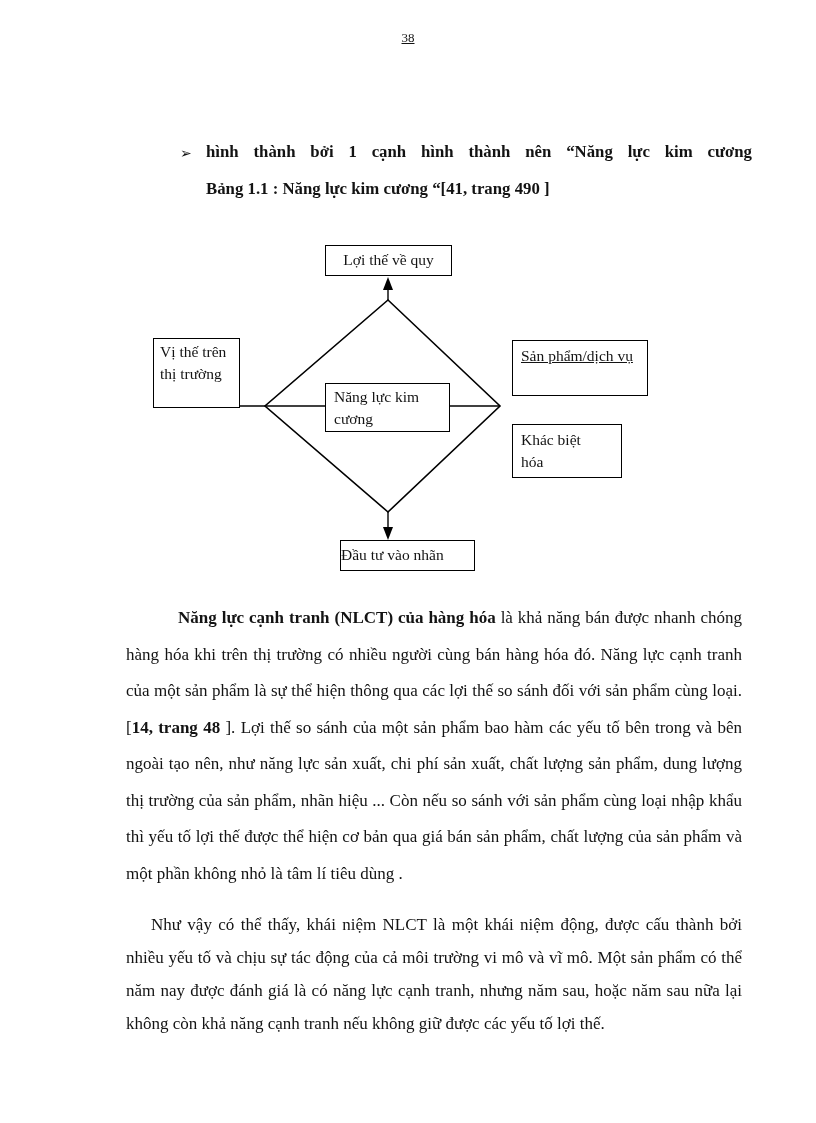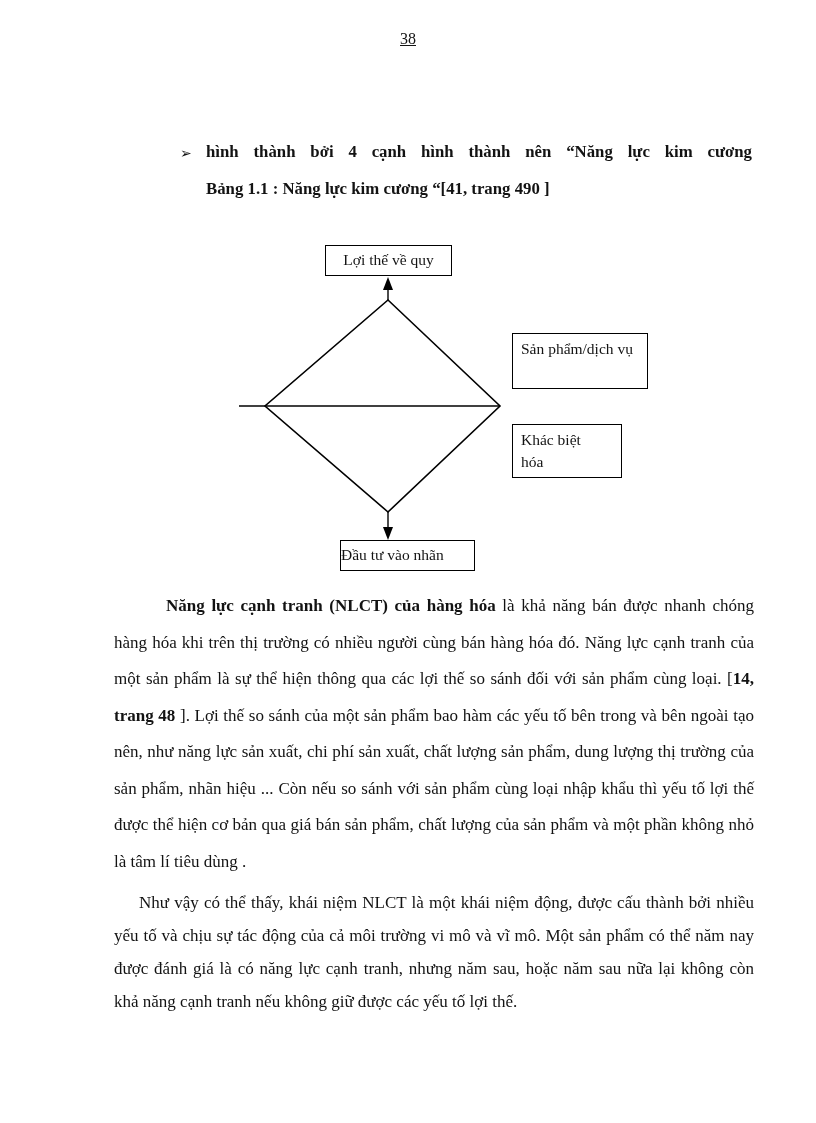--- a/index.html
+++ b/index.html
@@ -11,21 +11,21 @@
     margin: 0 auto;
     background: #ffffff;
     font-family: "Liberation Serif", "DejaVu Serif", serif;
     color: #131313;
     overflow: hidden;
   }
   .page-number {
     position: absolute;
     top: 30px; left: 0; width: 100%;
     text-align: center;
-    font-size: 16px;
+    font-size: 13px;
     text-decoration: underline;
   }
   .bold { font-weight: bold; }
 
   
   .bullet-block {
     position: absolute;
     top: 134px; left: 180px; width: 572px;
     font-size: 16.8px;
     line-height: 36.5px;
@@ -46,60 +46,62 @@
     position: absolute;
     border: 1.6px solid #000;
     background: #fff;
     font-size: 15.5px;
     line-height: 21.5px;
     color: #131313;
   }
   .box-top    { left: 325px; top: 0;    width: 127px; height: 31px; text-align: center; line-height: 27px; }
   .box-left   { left: 153px; top: 93px;  width: 87px;  height: 70px; padding: 2px 8px 2px 6px; }
   .box-center { left: 325px; top: 138px; width: 125px; height: 49px; padding: 2px 6px 2px 8px; }
-  .box-rtop   { left: 512px; top: 88px; width: 136px; height: 56px; padding: 4px 10px 2px 8px; }
+  .box-rtop   { left: 512px; top: 95px; width: 136px; height: 56px; padding: 4px 10px 2px 8px; text-decoration: underline; }
   .box-rbot   { left: 512px; top: 179px; width: 110px; height: 54px; padding: 4px 14px 2px 8px; }
   .box-bottom { left: 340px; top: 295px; width: 135px; height: 31px; text-align: left; line-height: 27px; }
 
   
   .body-text {
     position: absolute;
     top: 584px; left: 110px; width: 648px;
     font-size: 17px;
     text-align: justify;
   }
-  .para { margin: 4px; }
+  .para { margin: 16px; }
   .p1 { line-height: 36.5px; text-indent: 52px; }
   .p2 { line-height: 33px; text-indent: 25px; margin-top: 6px; }
 </style>
 </head>
 <body>
 
 <div class="page">
 
   <div class="page-number">38</div>
 
   <div class="bullet-block">
     <span class="bullet-marker">➢</span>
     <div class="bullet-text">
-      <div class="jline"><span class="bold">hình thành bởi 4 cạnh  hình thành nên “Năng lực kim cương</span></div>
+      <div class="jline"><span class="bold">hình thành bởi 1 cạnh  hình thành nên “Năng lực kim cương</span></div>
       <div><span class="bold">Bảng 1.1 : Năng lực kim cương “[41, trang 490 ]</span></div>
     </div>
   </div>
 
   <div class="diagram">
     <svg width="816" height="332" viewBox="0 0 816 332">
       <polygon points="388,55 500,161 388,267 265,161" fill="none" stroke="#000" stroke-width="1.6"></polygon>
       <line x1="239" y1="161" x2="500" y2="161" stroke="#000" stroke-width="1.4"></line>
       <line x1="388" y1="55" x2="388" y2="43" stroke="#000" stroke-width="1.4"></line>
       <polygon points="388,32 383,45 393,45" fill="#000"></polygon>
       <line x1="388" y1="267" x2="388" y2="283" stroke="#000" stroke-width="1.4"></line>
       <polygon points="388,295 383,282 393,282" fill="#000"></polygon>
     </svg>
     <div class="dbox box-top">Lợi thế về quy</div>
+    <div class="dbox box-left">Vị thế trên thị trường</div>
+    <div class="dbox box-center">Năng lực kim cương</div>
     <div class="dbox box-rtop">Sản phẩm/dịch vụ</div>
     <div class="dbox box-rbot">Khác biệt hóa</div>
     <div class="dbox box-bottom">Đầu tư vào nhãn</div>
   </div>
 
   <div class="body-text">
     <p class="para p1"><span class="bold">Năng lực cạnh tranh (NLCT) của hàng hóa</span><span> là khả năng bán được nhanh chóng hàng hóa khi trên thị trường có nhiều người cùng bán hàng hóa đó. Năng lực cạnh tranh của một sản phẩm là sự thể hiện thông qua các lợi thế so sánh đối với sản phẩm cùng loại. [</span><span class="bold">14, trang 48</span><span> ]. Lợi thế so sánh của một sản phẩm bao hàm các yếu tố bên trong và bên ngoài tạo nên, như năng lực sản xuất, chi phí sản xuất, chất lượng sản phẩm, dung lượng thị trường của sản phẩm, nhãn hiệu ...  Còn nếu so sánh với sản phẩm cùng loại nhập khẩu thì yếu tố lợi thế được thể hiện cơ bản qua giá bán sản phẩm, chất lượng  của sản phẩm và một phần không nhỏ là tâm lí tiêu dùng .</span></p>
     <p class="para p2"><span>Như vậy có thể thấy, khái niệm NLCT là một khái niệm động, được cấu thành bởi nhiều yếu tố và chịu sự tác động của cả môi trường vi mô và vĩ mô. Một sản phẩm có thể năm nay được đánh giá là có năng lực cạnh tranh, nhưng năm sau, hoặc năm sau nữa lại không còn khả năng cạnh tranh nếu không giữ được các yếu tố lợi thế.</span></p>
   </div>
 

